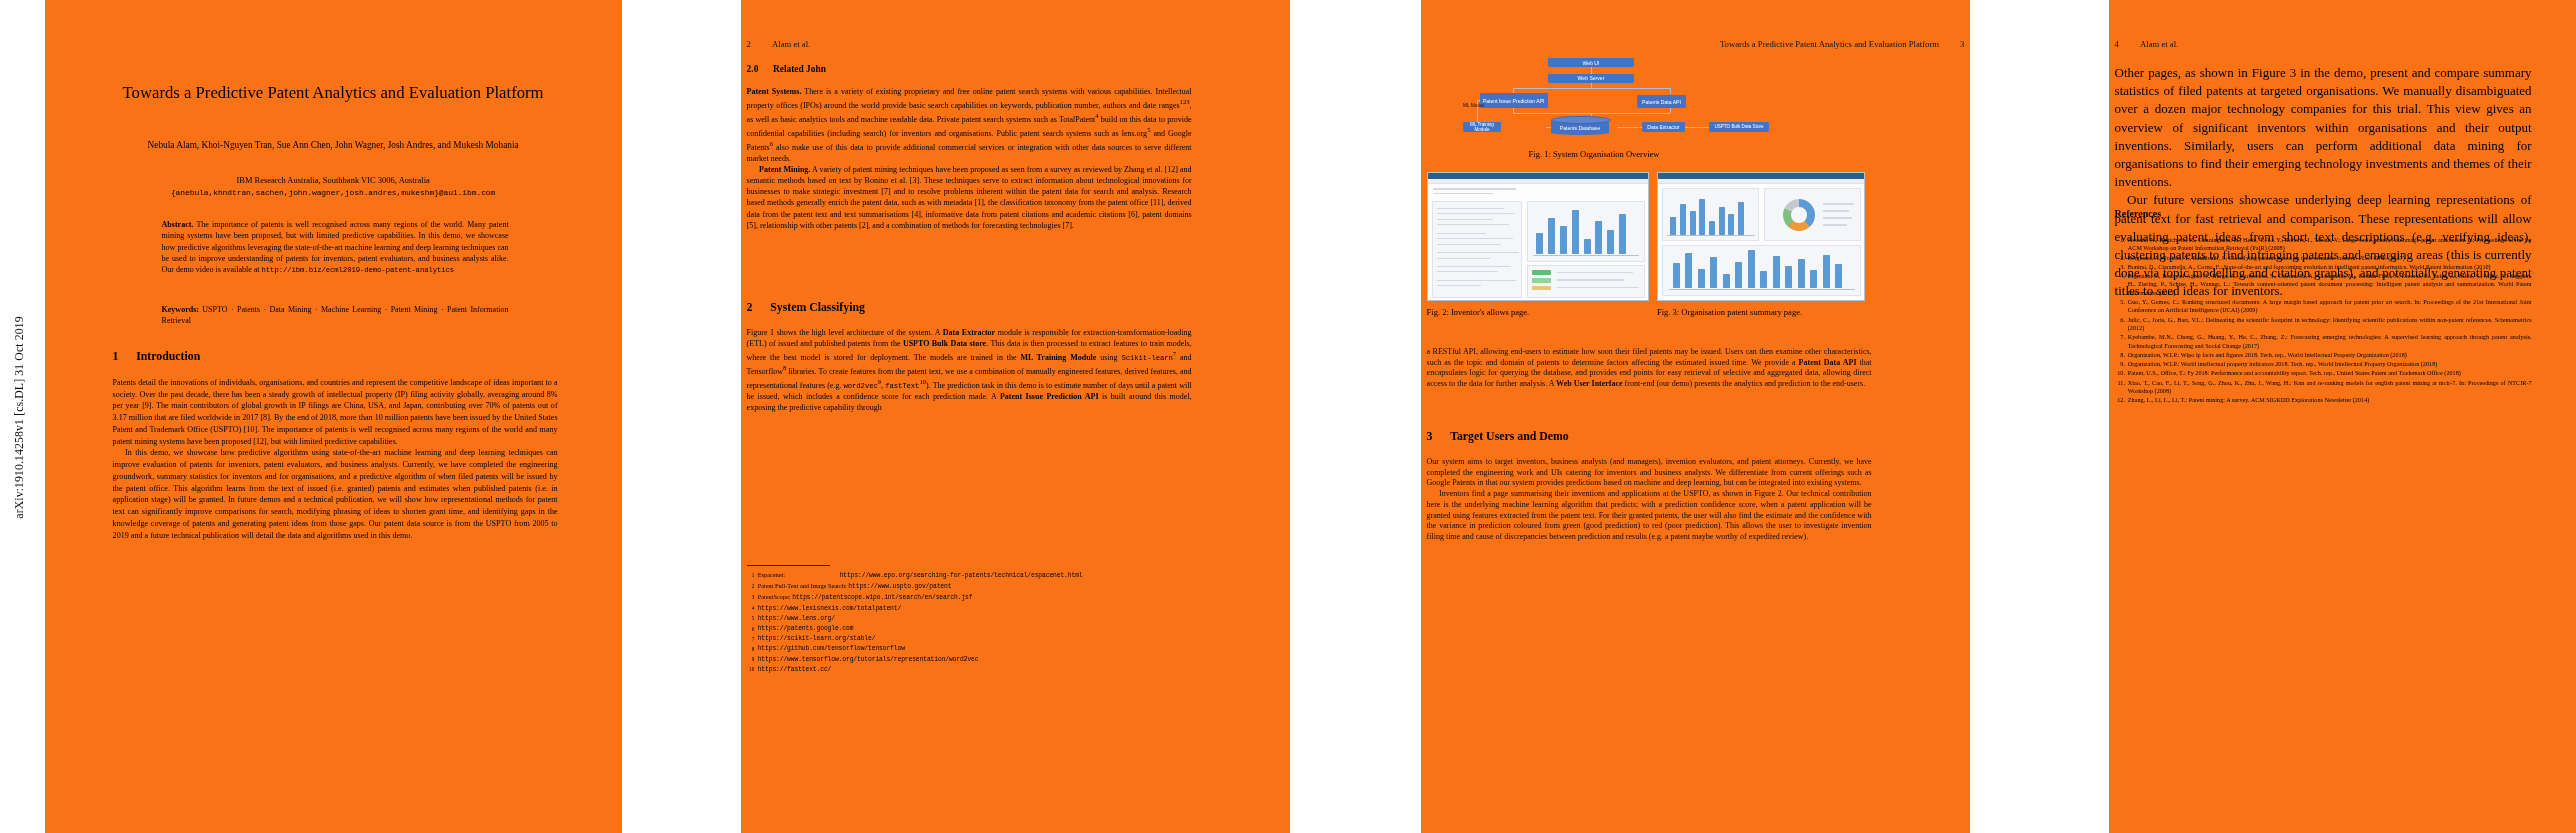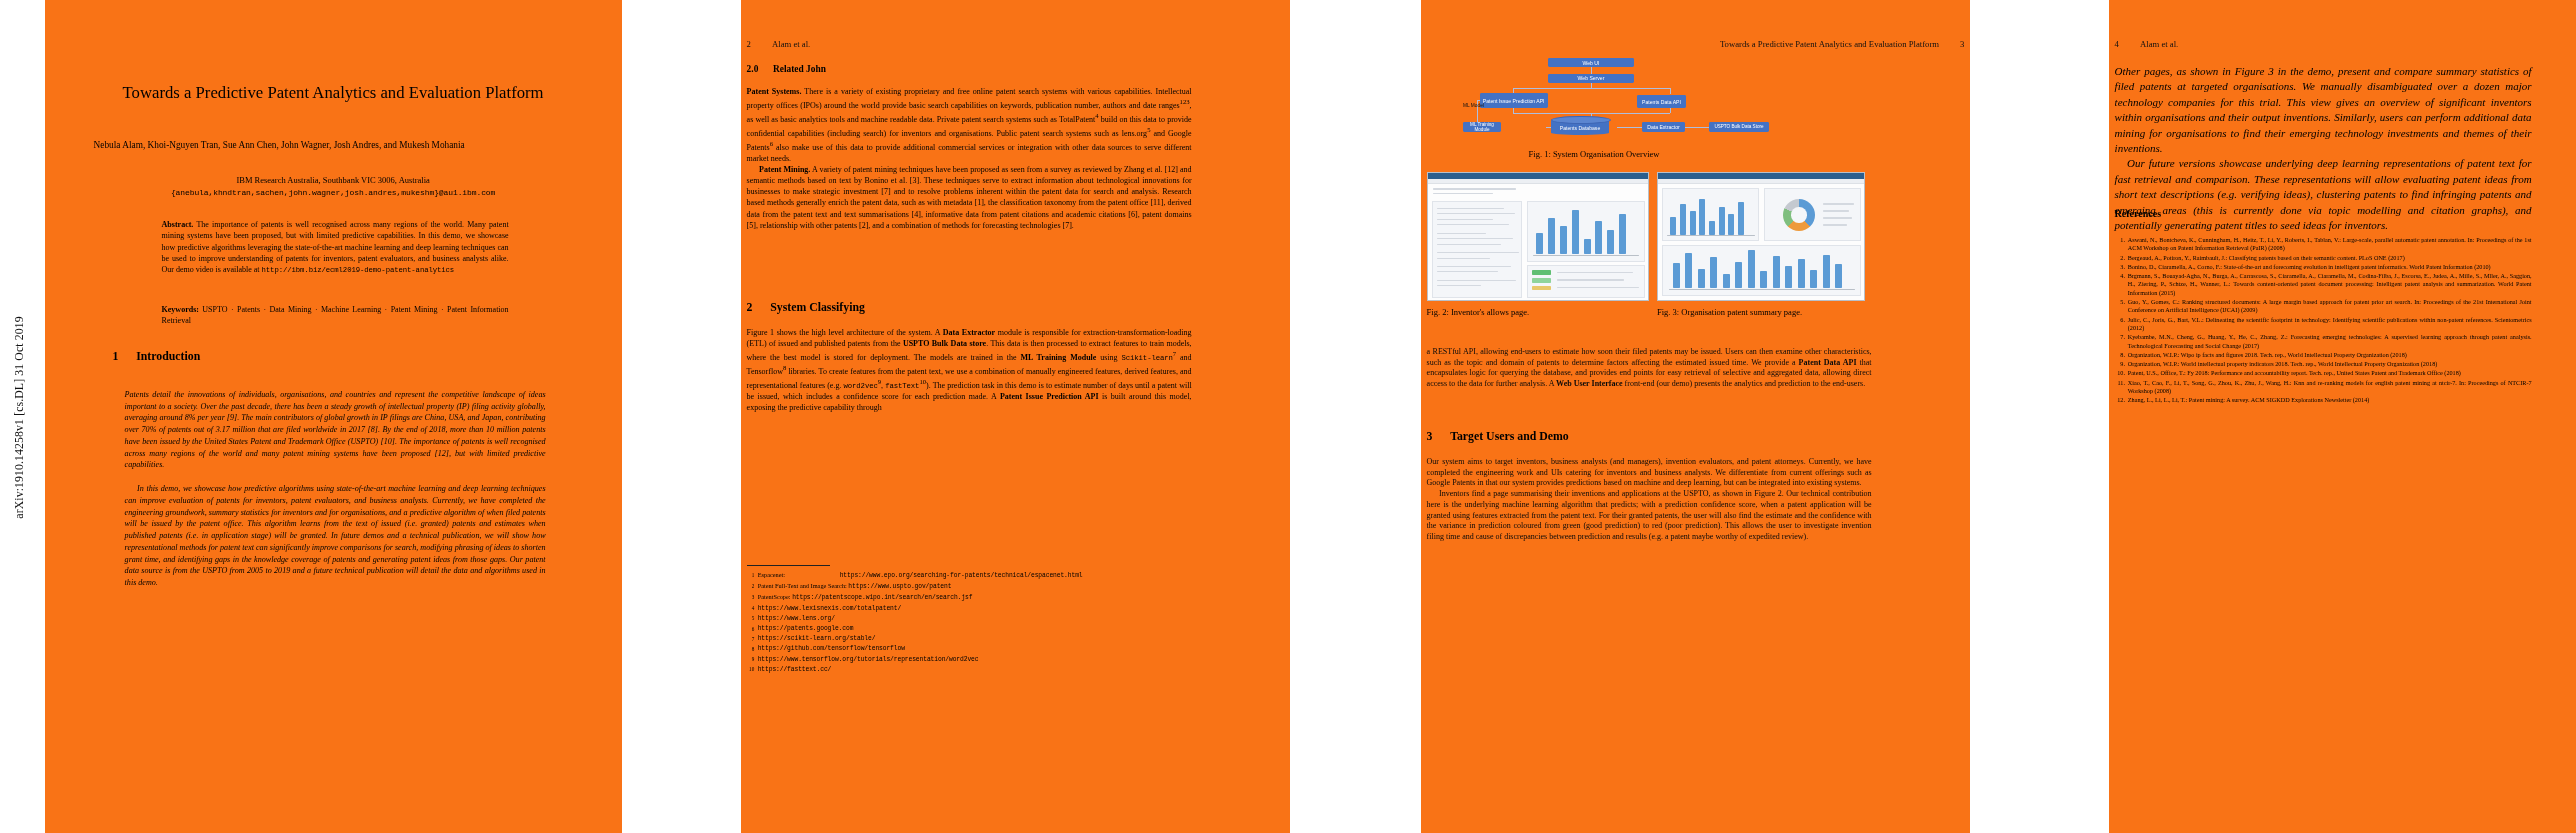--- a/index.html
+++ b/index.html
@@ -42,21 +42,21 @@
     font-family:"Liberation Serif",serif;color:#0a0a0a;
     -webkit-hyphens:auto;hyphens:auto;
   }
 
   
   .p1-title{
     position:absolute;left:42px;top:82px;width:493px;text-align:center;
     font-size:16.7px;line-height:1.3;font-family:"Liberation Serif",serif;color:#000;
   }
   .p1-authors{
-    position:absolute;left:49px;top:139px;width:479px;text-align:left;
+    position:absolute;left:49px;top:139px;width:479px;text-align:center;
     font-size:9.3px;line-height:1.32;
   }
   .p1-affil{
     position:absolute;left:49px;top:175px;width:479px;text-align:center;
     font-size:8.5px;line-height:1.4;
   }
   .p1-email{
     font-family:"Liberation Mono",monospace;font-size:8px;letter-spacing:-0.1px;
   }
   .p1-abstract{
@@ -68,21 +68,21 @@
     text-align:justify;
   }
   .p1-h1{
     position:absolute;left:68px;top:349px;font-size:11.8px;font-weight:bold;
   }
   .p1-h1 .sn{display:inline-block;width:23.6px;}
   .p1-body{
     position:absolute;left:68px;top:377px;width:445px;font-size:8.1px;line-height:1.45;
     text-align:justify;
   }
-  .p1-body p{margin:12px;text-indent:0;font-style:italic;}
+  .p1-body p{margin:0;text-indent:0;}
   .p1-body p.ind{text-indent:12.5px;}
 
   
   .p2-h2{position:absolute;left:5.6px;top:64px;font-size:9.4px;font-weight:bold;}
   .p2-h2 .sn{display:inline-block;width:26.4px;}
   .p2-h1{position:absolute;left:5.6px;top:300px;font-size:11.8px;font-weight:bold;}
   .p2-h1 .sn{display:inline-block;width:23.6px;}
   .p2-body-a{position:absolute;left:5.6px;top:86px;width:445px;font-size:8px;line-height:1.40;text-align:justify;}
   .p2-body-b{position:absolute;left:5.6px;top:327px;width:445px;font-size:8px;line-height:1.40;text-align:justify;}
   .p2-body-a p,.p2-body-b p{margin:0;}
@@ -122,21 +122,21 @@
   }
   .ss-top{position:absolute;left:0;top:0;right:0;height:6.3px;background:#2b5f8e;}
   .ss-sub{position:absolute;left:0;top:6.3px;right:0;height:4.2px;background:#eceff3;border-bottom:0.7px solid #dde1e6;}
   .ss-line{position:absolute;background:#d4d9e0;height:1.4px;border-radius:0.7px;}
   .ss-bar{position:absolute;background:#5b9bd5;border-radius:0.7px;}
   .ss-green{position:absolute;background:#5fbf72;border-radius:0.7px;}
   .ss-panel{position:absolute;background:#f4f6f9;border:0.7px solid #e0e4ea;box-sizing:border-box;}
   .ss-donut{position:absolute;border-radius:50%;}
 
   
-  .p4-body{position:absolute;left:5.6px;top:64px;width:417px;font-size:11px;line-height:1.40;text-align:justify;font-style:italic;}
+  .p4-body{position:absolute;left:5.6px;top:64px;width:417px;font-size:13px;line-height:1.40;text-align:justify;}
   .p4-body p{margin:0;}
   .p4-body p.ind{text-indent:12.5px;}
   .p4-refs-h{position:absolute;left:5.6px;top:208px;font-size:10px;font-weight:bold;}
   .p4-refs{position:absolute;left:5.6px;top:236px;width:417px;font-size:6.2px;line-height:1.34;}
   .ref{display:flex;gap:2.8px;margin-bottom:1px;text-align:justify;}
   .ref .rn{min-width:10.4px;text-align:right;flex:0 0 10.4px;}
   .ref .rt{flex:1;}
 
   b{font-weight:bold;}
 </style>

